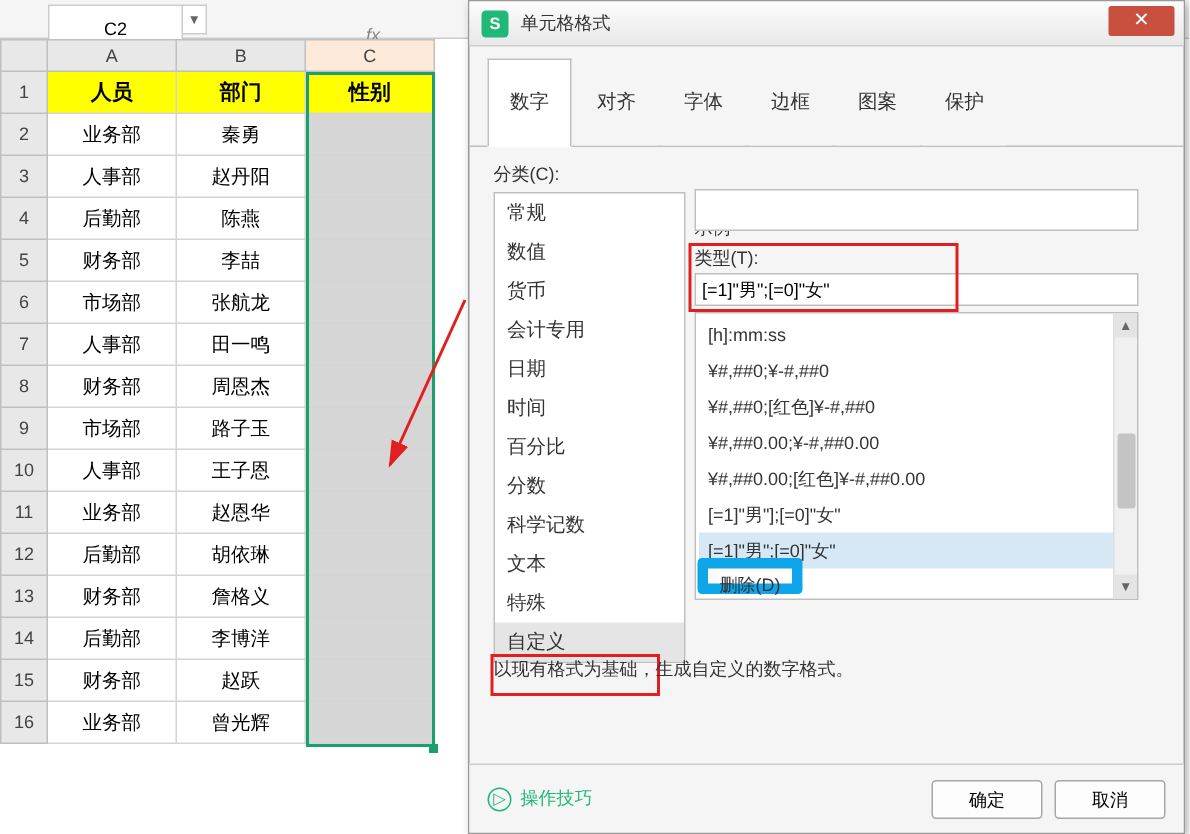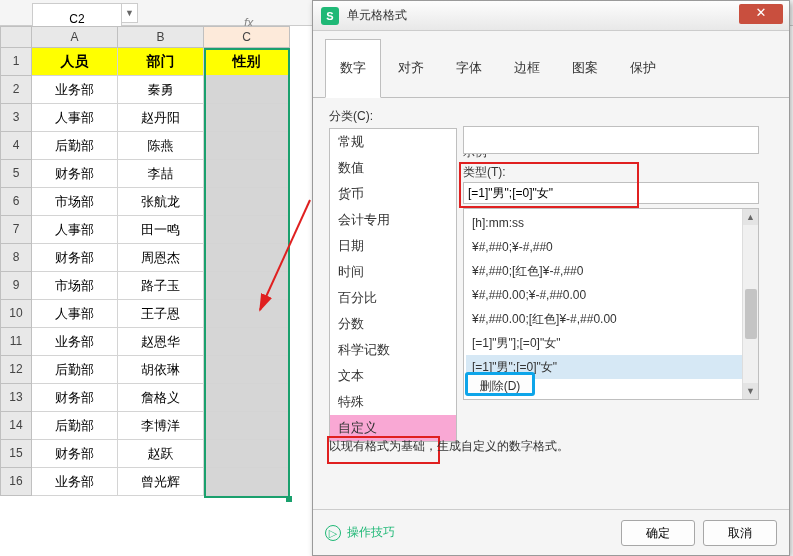--- a/index.html
+++ b/index.html
@@ -33,39 +33,39 @@
 .closebtn { position: absolute; right: 6px; top: 3px; width: 44px; height: 20px; background: #c94f3e; border-radius: 2px; color: #fff; text-align: center; line-height: 18px; font-size: 13px; }
 
 .tabs { display: flex; padding: 8px 8px 0 12px; gap: 2px; border-bottom: 1px solid #bfbfbf; }
 .tab { padding: 19px 14px; font-size: 13px; background: #f5f5f5; border: 1px solid transparent; color: #333; text-align: center; }
 .tab.active { background: #fff; border: 1px solid #bfbfbf; border-bottom: 1px solid #fff; margin-bottom: -1px; }
 
 .content { padding: 10px 16px; font-size: 12px; color: #333; position: relative; height: 460px; }
 .cat-label { margin-bottom: 4px; }
 .cat-list { position: absolute; top: 30px; left: 16px; width: 128px; background: #fff; border: 1px solid #bfbfbf; }
 .cat-item { padding: 4px 8px; font-size: 13px; line-height: 18px; }
-.cat-item.sel { background: #f9a8d4; }
+.cat-item.sel { background: #e5e5e5; }
 .red-box1 { position: absolute; top: 338px; left: 14px; width: 113px; height: 28px; border: 2px solid #e02020; pointer-events: none; }
 
 .example-lbl { position: absolute; top: 10px; left: 150px; margin-top: 36px; }
 .example-box { position: absolute; top: 28px; left: 150px; width: 296px; height: 28px; border: 1px solid #bfbfbf; background: #fff; }
 
 .type-lbl { position: absolute; top: 66px; left: 150px; }
 .type-input { position: absolute; top: 84px; left: 150px; width: 296px; height: 22px; border: 1px solid #bfbfbf; background: #fff; padding: 2px 4px; font-size: 12px; }
 .red-box2 { position: absolute; top: 64px; left: 146px; width: 180px; height: 46px; border: 2px solid #e02020; pointer-events: none; }
 
 .type-list { position: absolute; top: 110px; left: 150px; width: 296px; height: 192px; border: 1px solid #bfbfbf; background: #fff; overflow: hidden; }
 .type-list-inner { padding: 2px; }
 .type-opt { padding: 3px 6px; font-size: 12px; line-height: 18px; white-space: nowrap; }
 .type-opt.sel { background: #d6e8f5; }
 .scroll { position: absolute; right: 0; top: 0; width: 16px; height: 100%; background: #f0f0f0; border-left: 1px solid #ddd; }
 .scroll .arr { height: 16px; text-align: center; font-size: 9px; color: #666; line-height: 16px; background: #e4e4e4; }
 .scroll .thumb { position: absolute; left: 2px; width: 12px; background: #c4c4c4; border-radius: 2px; }
 
-.del-btn { position: absolute; top: 274px; left: 152px; width: 70px; height: 24px; background: #fdfdfd; border: 3px solid #0ea5e9; border-radius: 3px; font-size: 12px; text-align: center; line-height: 22px; }
+.del-btn { position: absolute; top: 274px; left: 152px; width: 70px; height: 24px; background: #fdfdfd; border: 7px solid #0ea5e9; border-radius: 3px; font-size: 12px; text-align: center; line-height: 22px; }
 
 .note { position: absolute; top: 340px; left: 16px; font-size: 12px; color: #333; }
 
 .footer { position: absolute; bottom: 0; left: 0; width: 100%; height: 46px; border-top: 1px solid #ccc; background: #f5f5f5; display: flex; align-items: center; padding: 0 12px; }
 .tips-ico { width: 16px; height: 16px; border: 1.5px solid #1fb876; border-radius: 50%; color: #1fb876; text-align: center; font-size: 11px; line-height: 14px; margin-right: 6px; }
 .tips-txt { color: #1fb876; font-size: 12px; flex: 1; }
 .btn { width: 74px; height: 26px; background: #fdfdfd; border: 1px solid #a7a7a7; border-radius: 3px; font-size: 12px; text-align: center; line-height: 24px; margin-left: 8px; }
 
 
 .arrow { position: absolute; pointer-events: none; }

